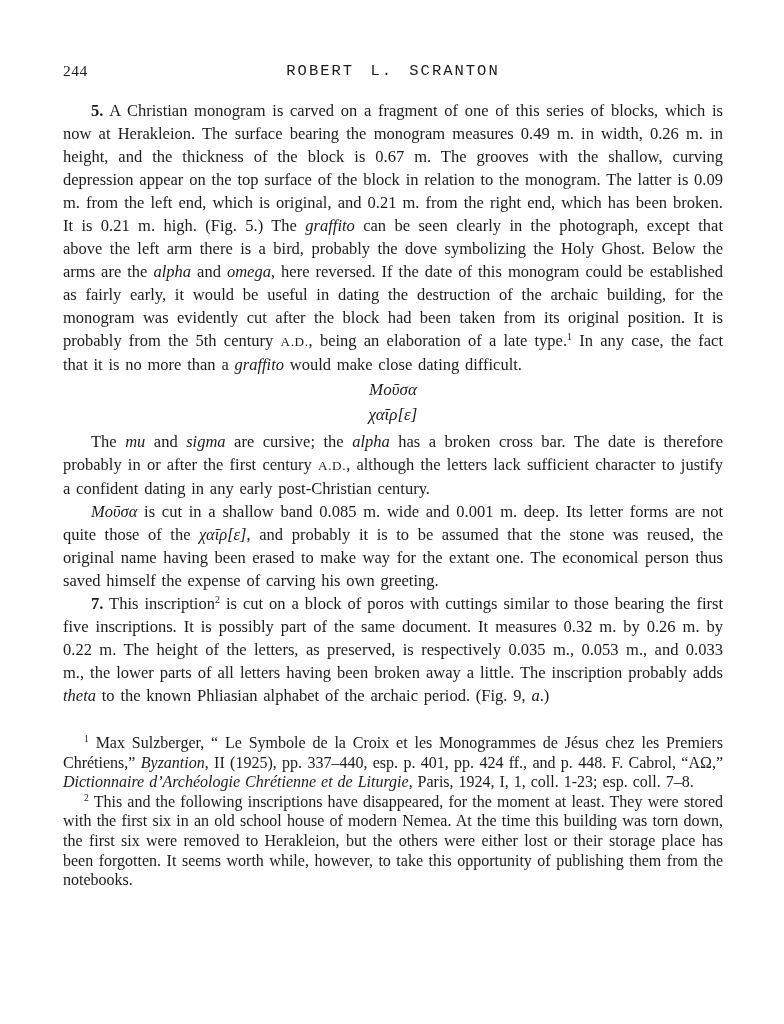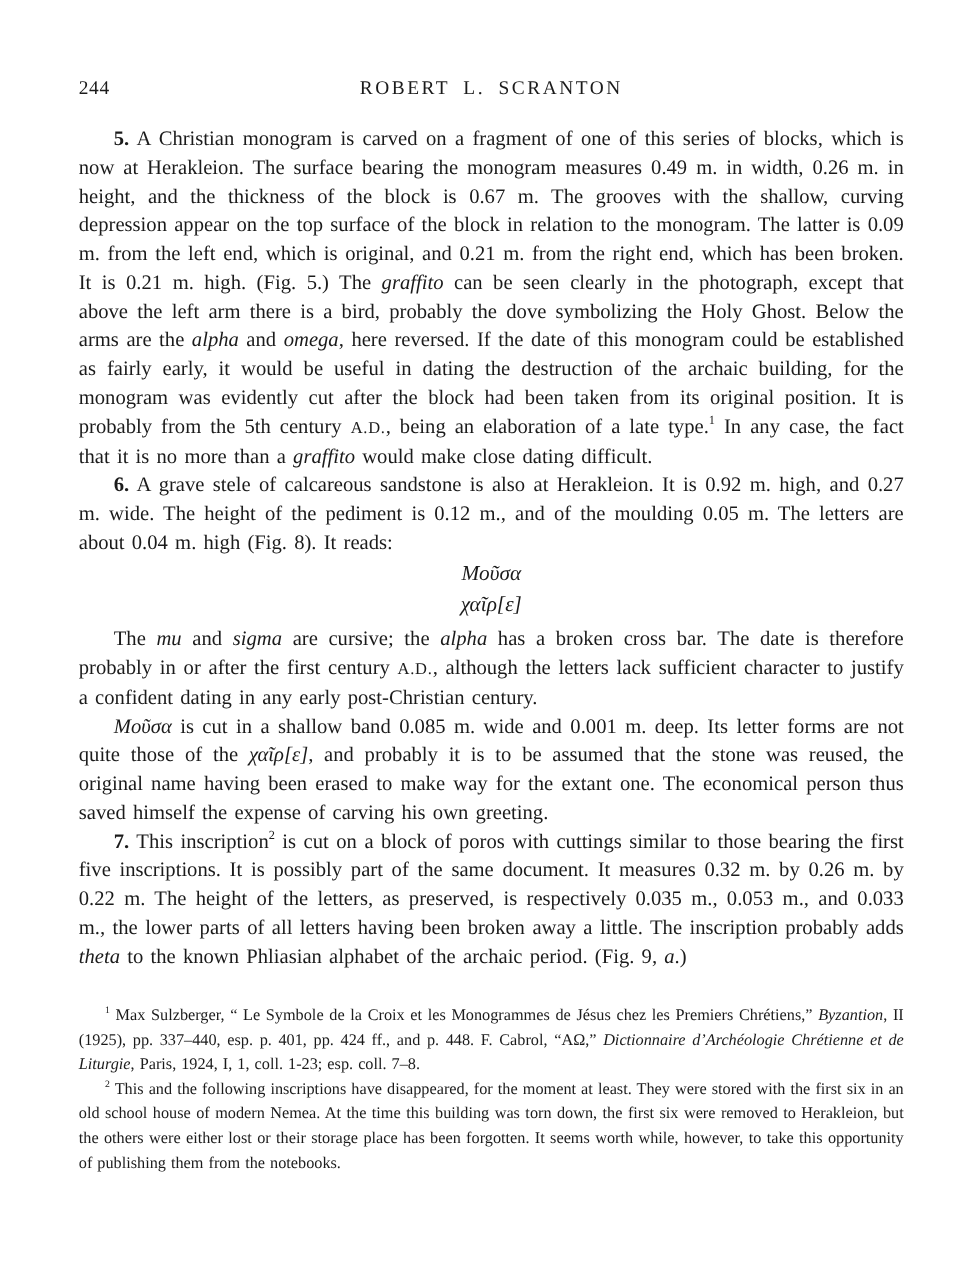--- a/index.html
+++ b/index.html
@@ -25,20 +25,21 @@
     position: absolute;
     left: 0; top: 0;
     letter-spacing: 0.5px;
   }
   .running-head {
     position: absolute;
     left: 0; right: 0; top: 0;
     text-align: center;
     letter-spacing: 2px;
     word-spacing: 5px;
+    font-family: Liberation Mono, monospace;
   }
   .text-block { width: 660px; }
   .para {
     text-align: justify;
     font-size: 16.5px;
     line-height: 23px;
     word-spacing: 0.10em;
     text-indent: 28px;
   }
   .n-run { }
@@ -54,38 +55,37 @@
     text-align: center;
     font-style: italic;
     font-size: 17px;
     line-height: 25px;
     padding: 1px 0 3px 0;
   }
   .greek-line { }
   .footnotes { margin-top: 26px; width: 660px; }
   .footnote {
     text-align: justify;
-    font-size: 13px;
+    font-size: 16px;
     line-height: 19.6px;
     word-spacing: 0.06em;
     text-indent: 21px;
   }
 </style>
 </head>
 <body>
 
 <div class="page" style="--paper: #ffffff; --ink: #1b1b1b;">
   <header class="running-header">
     <span class="page-number">244</span>
     <span class="running-head">ROBERT L. SCRANTON</span>
   </header>
 
   <main class="text-block" id="content-root">
       <p class="para"><span class="b-run">5.</span><span class="n-run"> A Christian monogram is carved on a fragment of one of this series of blocks, which is now at Herakleion.  The surface bearing the monogram measures 0.49 m. in width, 0.26 m. in height, and the thickness of the block is 0.67 m.  The grooves with the shallow, curving depression appear on the top surface of the block in relation to the monogram.  The latter is 0.09 m. from the left end, which is original, and 0.21 m. from the right end, which has been broken.  It is 0.21 m. high.  (Fig. 5.)  The </span><span class="i-run">graffito</span><span class="n-run"> can be seen clearly in the photograph, except that above the left arm there is a bird, probably the dove symbolizing the Holy Ghost.  Below the arms are the </span><span class="i-run">alpha</span><span class="n-run"> and </span><span class="i-run">omega</span><span class="n-run">, here reversed.  If the date of this monogram could be established as fairly early, it would be useful in dating the destruction of the archaic building, for the monogram was evidently cut after the block had been taken from its original position.  It is probably from the 5th century </span><span class="sc-run">A.D.</span><span class="n-run">, being an elaboration of a late type.</span><sup class="sup-run">1</sup><span class="n-run">  In any case, the fact that it is no more than a </span><span class="i-run">graffito</span><span class="n-run"> would make close dating difficult.</span></p>
-      <p class="para"><span class="b-run">6.</span><span class="n-run"> A grave stele of calcareous sandstone is also at Herakleion.  It is 0.92 m. high, and 0.27 m. wide.  The height of the pediment is 0.12 m., and of the moulding 0.05 m. The letters are about 0.04 m. high (Fig. 8).  It reads:</span></p>
       <div class="greek-block">
         <div class="greek-line">Μοῦσα</div>
         <div class="greek-line">χαῖρ[ε]</div>
       </div>
       <p class="para"><span class="n-run">The </span><span class="i-run">mu</span><span class="n-run"> and </span><span class="i-run">sigma</span><span class="n-run"> are cursive; the </span><span class="i-run">alpha</span><span class="n-run"> has a broken cross bar.  The date is therefore probably in or after the first century </span><span class="sc-run">A.D.</span><span class="n-run">, although the letters lack sufficient character to justify a confident dating in any early post-Christian century.</span></p>
       <p class="para"><span class="i-run">Μοῦσα</span><span class="n-run"> is cut in a shallow band 0.085 m. wide and 0.001 m. deep.  Its letter forms are not quite those of the </span><span class="i-run">χαῖρ[ε]</span><span class="n-run">, and probably it is to be assumed that the stone was reused, the original name having been erased to make way for the extant one.  The economical person thus saved himself the expense of carving his own greeting.</span></p>
       <p class="para"><span class="b-run">7.</span><span class="n-run"> This inscription</span><sup class="sup-run">2</sup><span class="n-run"> is cut on a block of poros with cuttings similar to those bearing the first five inscriptions.  It is possibly part of the same document.  It measures 0.32 m. by 0.26 m. by 0.22 m.  The height of the letters, as preserved, is respectively 0.035 m., 0.053 m., and 0.033 m., the lower parts of all letters having been broken away a little. The inscription probably adds </span><span class="i-run">theta</span><span class="n-run"> to the known Phliasian alphabet of the archaic period.  (Fig. 9, </span><span class="i-run">a</span><span class="n-run">.)</span></p>
     </main>
 
   <section class="footnotes" id="footnotes-root">

